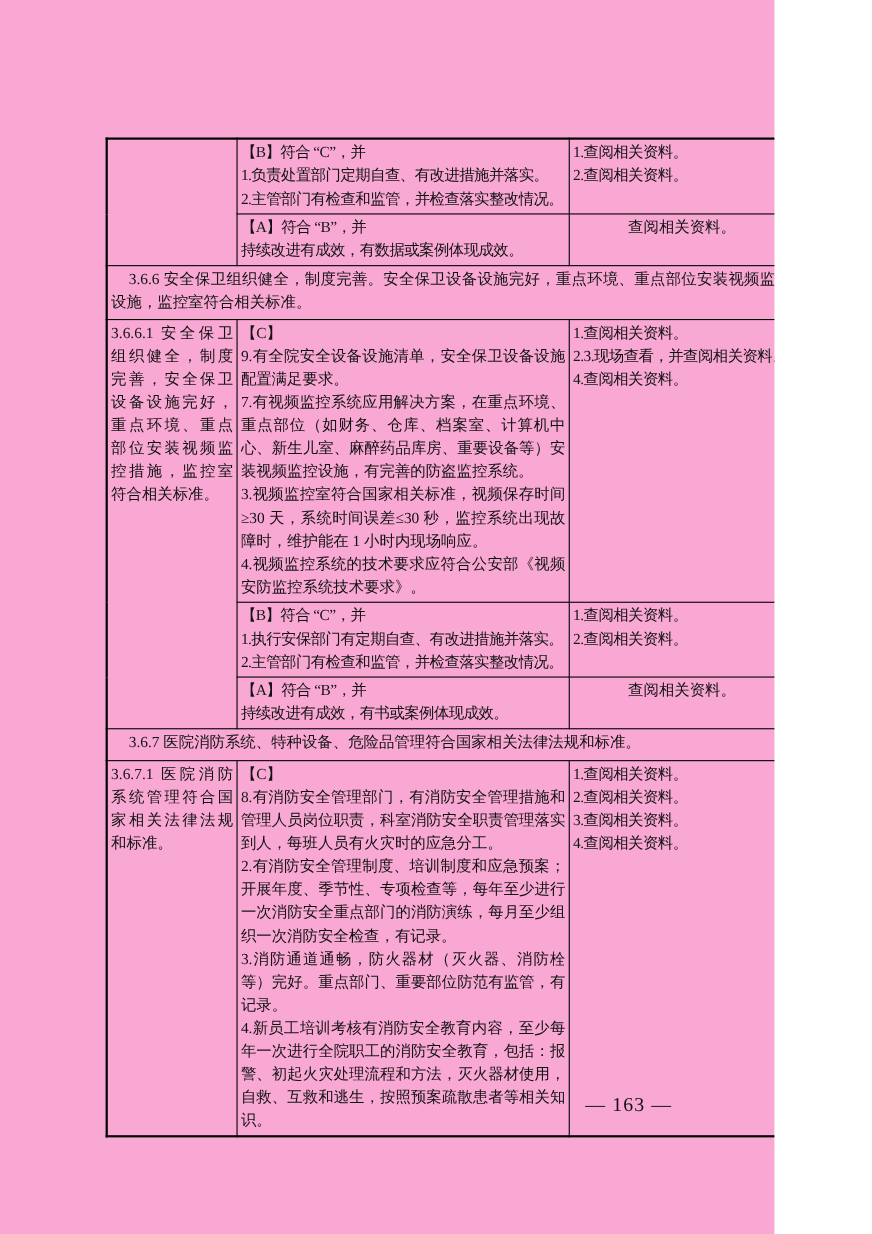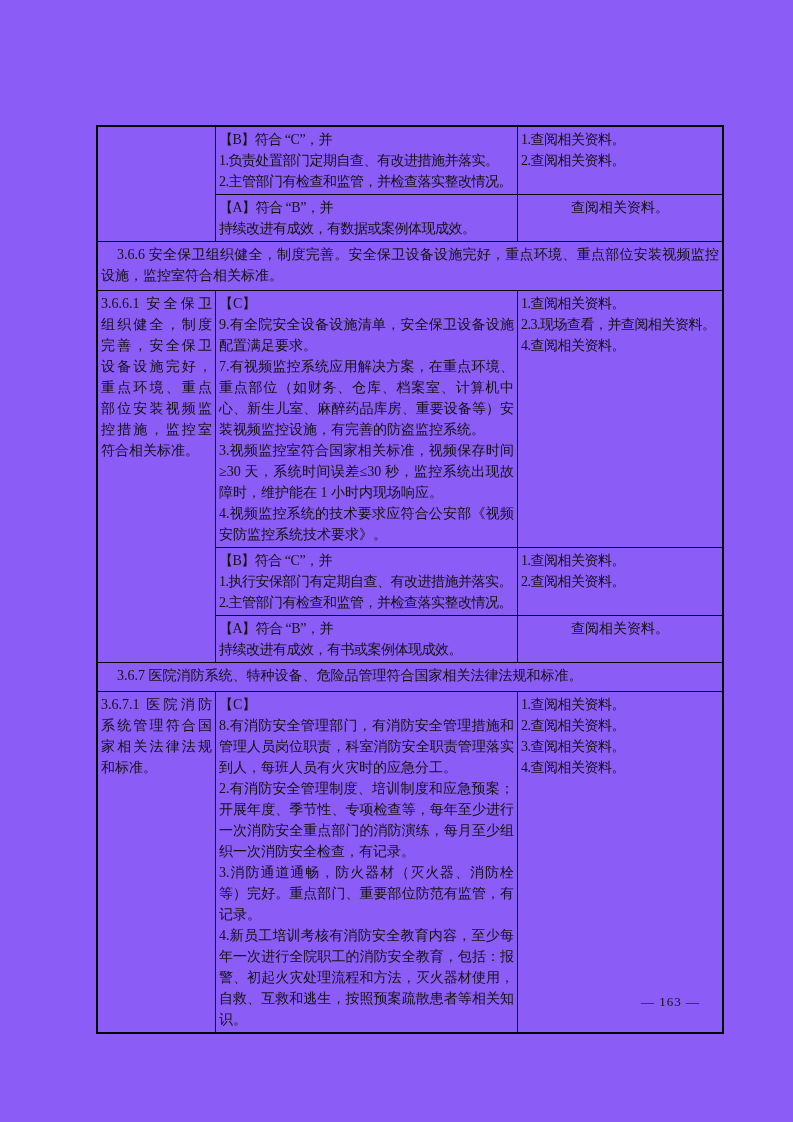--- a/index.html
+++ b/index.html
@@ -2,23 +2,23 @@
 <html><head>
 <meta charset="utf-8">
 <style>
   html, body {
     margin: 0;
     padding: 0;
     background: #ffffff;
   }
   .page {
     position: relative;
-    width: 793px;
+    width: 704px;
     height: 1122px;
-    background: #8b5cf6;
+    background: #f9a8d4;
     font-family: "Liberation Serif", "DejaVu Serif", serif;
     color: #121212;
     overflow: hidden;
   }
   table.std {
     position: absolute;
     left: 96px;
     top: 125px;
     width: 604px;
     border-collapse: collapse;
@@ -60,21 +60,21 @@
   .row-a td   { height: 42px; }
   .row-s366 td{ height: 44px; }
   .row-c1 td  { height: 252px; }
   .row-s367 td{ height: 24px; margin-top: 24px; }
   .row-c2 td  { height: 290px; }
 
   .footer {
     position: absolute;
     top: 994px;
     right: 93px;
-    font-size: 13px;
+    font-size: 18px;
     letter-spacing: 1px;
     color: #121212;
   }
 </style>
 </head>
 <body>
 
 <div class="page">
 
   <table class="std">

